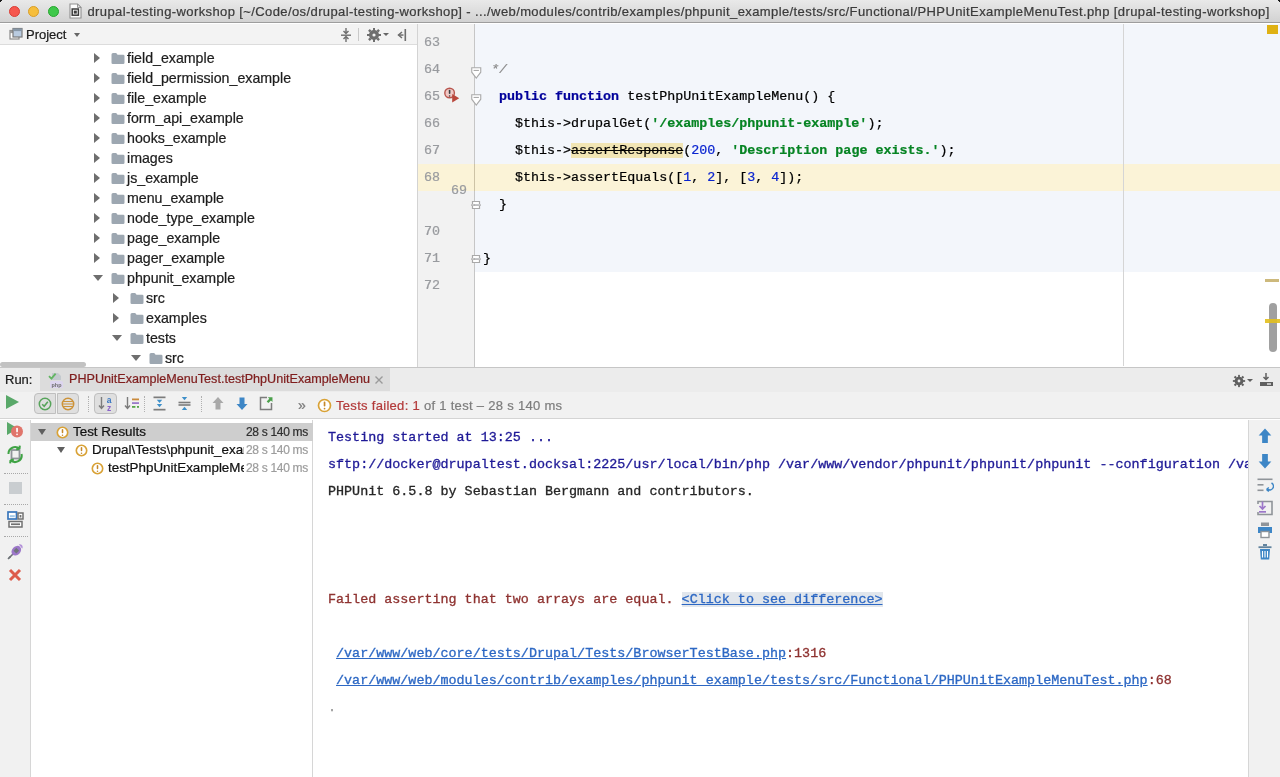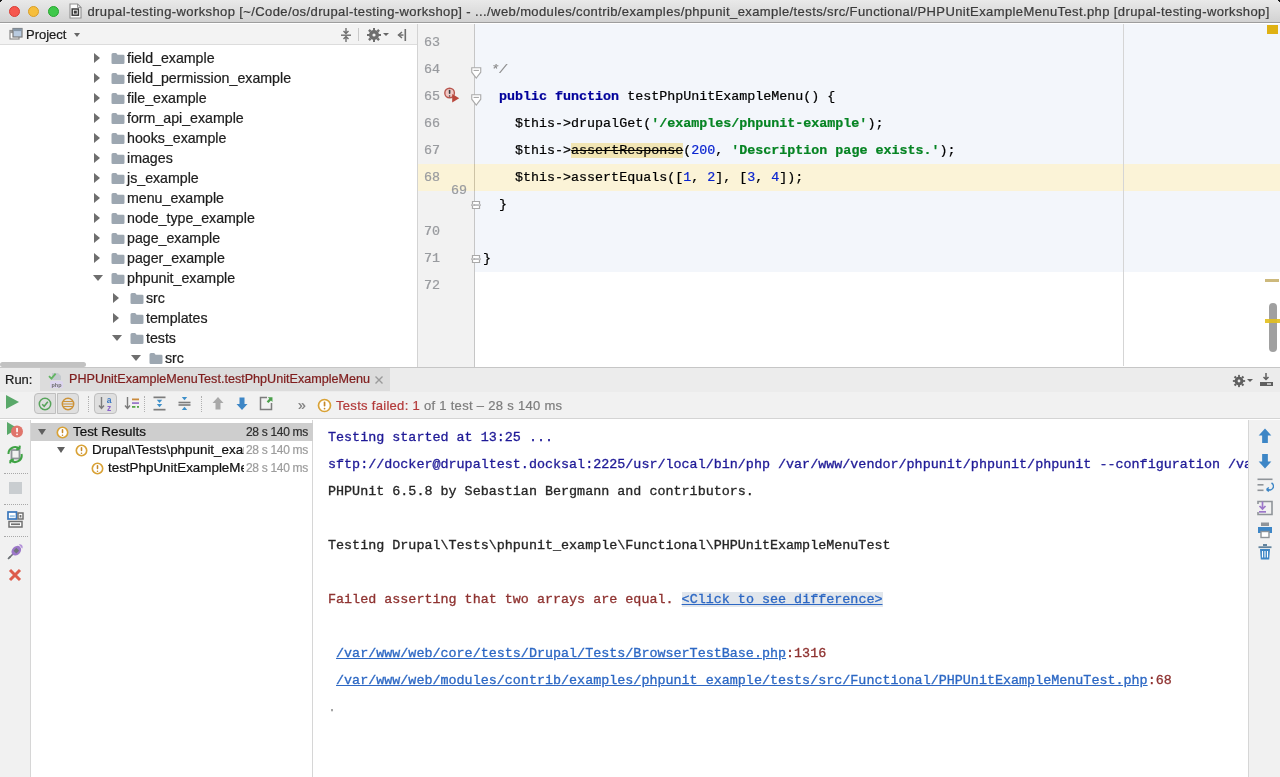--- a/index.html
+++ b/index.html
@@ -165,21 +165,21 @@
         <svg class="folder" style="left:129px;" width="14" height="13" viewBox="0 0 14 13">
           <path d="M0.5 2.5 a1.5 1.5 0 0 1 1.5 -1.5 H5.2 l1.4 1.7 H12.2 a1.3 1.3 0 0 1 1.3 1.3 V10.7 a1.3 1.3 0 0 1 -1.3 1.3 H1.8 A1.3 1.3 0 0 1 0.5 10.7 z" fill="#9da7b1"></path>
         </svg>
         <span class="tlabel" style="left:146px;">src</span>
       </div>
     <div class="trow" style="top:260px;">
         <div class="tarr closed" style="left:112.5px;"></div>
         <svg class="folder" style="left:129px;" width="14" height="13" viewBox="0 0 14 13">
           <path d="M0.5 2.5 a1.5 1.5 0 0 1 1.5 -1.5 H5.2 l1.4 1.7 H12.2 a1.3 1.3 0 0 1 1.3 1.3 V10.7 a1.3 1.3 0 0 1 -1.3 1.3 H1.8 A1.3 1.3 0 0 1 0.5 10.7 z" fill="#9da7b1"></path>
         </svg>
-        <span class="tlabel" style="left:146px;">templates</span>
+        <span class="tlabel" style="left:146px;">examples</span>
       </div>
     <div class="trow" style="top:280px;">
         <div class="tarr open" style="left:111.5px;"></div>
         <svg class="folder" style="left:129px;" width="14" height="13" viewBox="0 0 14 13">
           <path d="M0.5 2.5 a1.5 1.5 0 0 1 1.5 -1.5 H5.2 l1.4 1.7 H12.2 a1.3 1.3 0 0 1 1.3 1.3 V10.7 a1.3 1.3 0 0 1 -1.3 1.3 H1.8 A1.3 1.3 0 0 1 0.5 10.7 z" fill="#9da7b1"></path>
         </svg>
         <span class="tlabel" style="left:146px;">tests</span>
       </div>
     <div class="trow" style="top:300px;">
         <div class="tarr open" style="left:130.5px;"></div>
@@ -415,21 +415,20 @@
       <rect x="6.6" y="9.7" width="1.8" height="1.8" rx="0.9" fill="#c5882a"></rect>
     </svg>
   <div class="abs" style="left:77px;top:39px;width:136px;height:18px;line-height:18px;font-size:13.4px;color:#111;white-space:nowrap;overflow:hidden;">testPhpUnitExampleMenu</div>
   <div class="abs" style="right:4px;top:39px;height:18px;line-height:18px;font-size:12px;letter-spacing:-0.3px;color:#9d9d9d;">28 s 140 ms</div>
 </div>
 
 <div class="abs" id="console" style="left:314px;top:420px;width:934px;height:357px;background:#fff;overflow:hidden;">
   <div class="conline" style="left:14px;top:3.5px;"><span style="color:#1f1a97;">Testing started at 13:25 ...</span></div>
   <div class="conline" style="left:14px;top:30.5px;"><span style="color:#1f1a97;">sftp://docker@drupaltest.docksal:2225/usr/local/bin/php /var/www/vendor/phpunit/phpunit/phpunit --configuration /va</span></div>
   <div class="conline" style="left:14px;top:57.5px;"><span style="color:#262626;">PHPUnit 6.5.8 by Sebastian Bergmann and contributors.</span></div>
-  <div class="conline" style="left:14px;top:111.5px;"><span style="color:#262626;">Testing Drupal\Tests\phpunit_example\Functional\PHPUnitExampleMenuTest</span></div>
   <div class="conline" style="left:14px;top:165.5px;"><span style="color:#8f3331;">Failed asserting that two arrays are equal.</span> <span style="color:#2d68c4;text-decoration:underline;background:#e1e6ec;">&lt;Click to see difference&gt;</span></div>
   <div class="conline" style="left:14px;top:219.5px;"> <span style="color:#2d68c4;text-decoration:underline;">/var/www/web/core/tests/Drupal/Tests/BrowserTestBase.php</span><span style="color:#8f3331;">:1316</span></div>
   <div class="conline" style="left:14px;top:246.5px;"> <span style="color:#2d68c4;text-decoration:underline;">/var/www/web/modules/contrib/examples/phpunit_example/tests/src/Functional/PHPUnitExampleMenuTest.php</span><span style="color:#8f3331;">:68</span></div>
   <div class="conline" style="left:14px;top:273.5px;"><span style="color:#9a9a9a;">.</span></div>
 </div>
 
 <div class="abs" id="rightcol" style="left:1248px;top:420px;width:32px;height:357px;background:#f1f1f1;border-left:1px solid #d6d6d6;">
   <svg class="abs" style="left:7px;top:7px;" width="18" height="18" viewBox="0 0 16 17">
   <path d="M8 1.5 L14 8 H10.7 V15 H5.3 V8 H2 z" fill="#3d86c6"></path>
     </svg>

